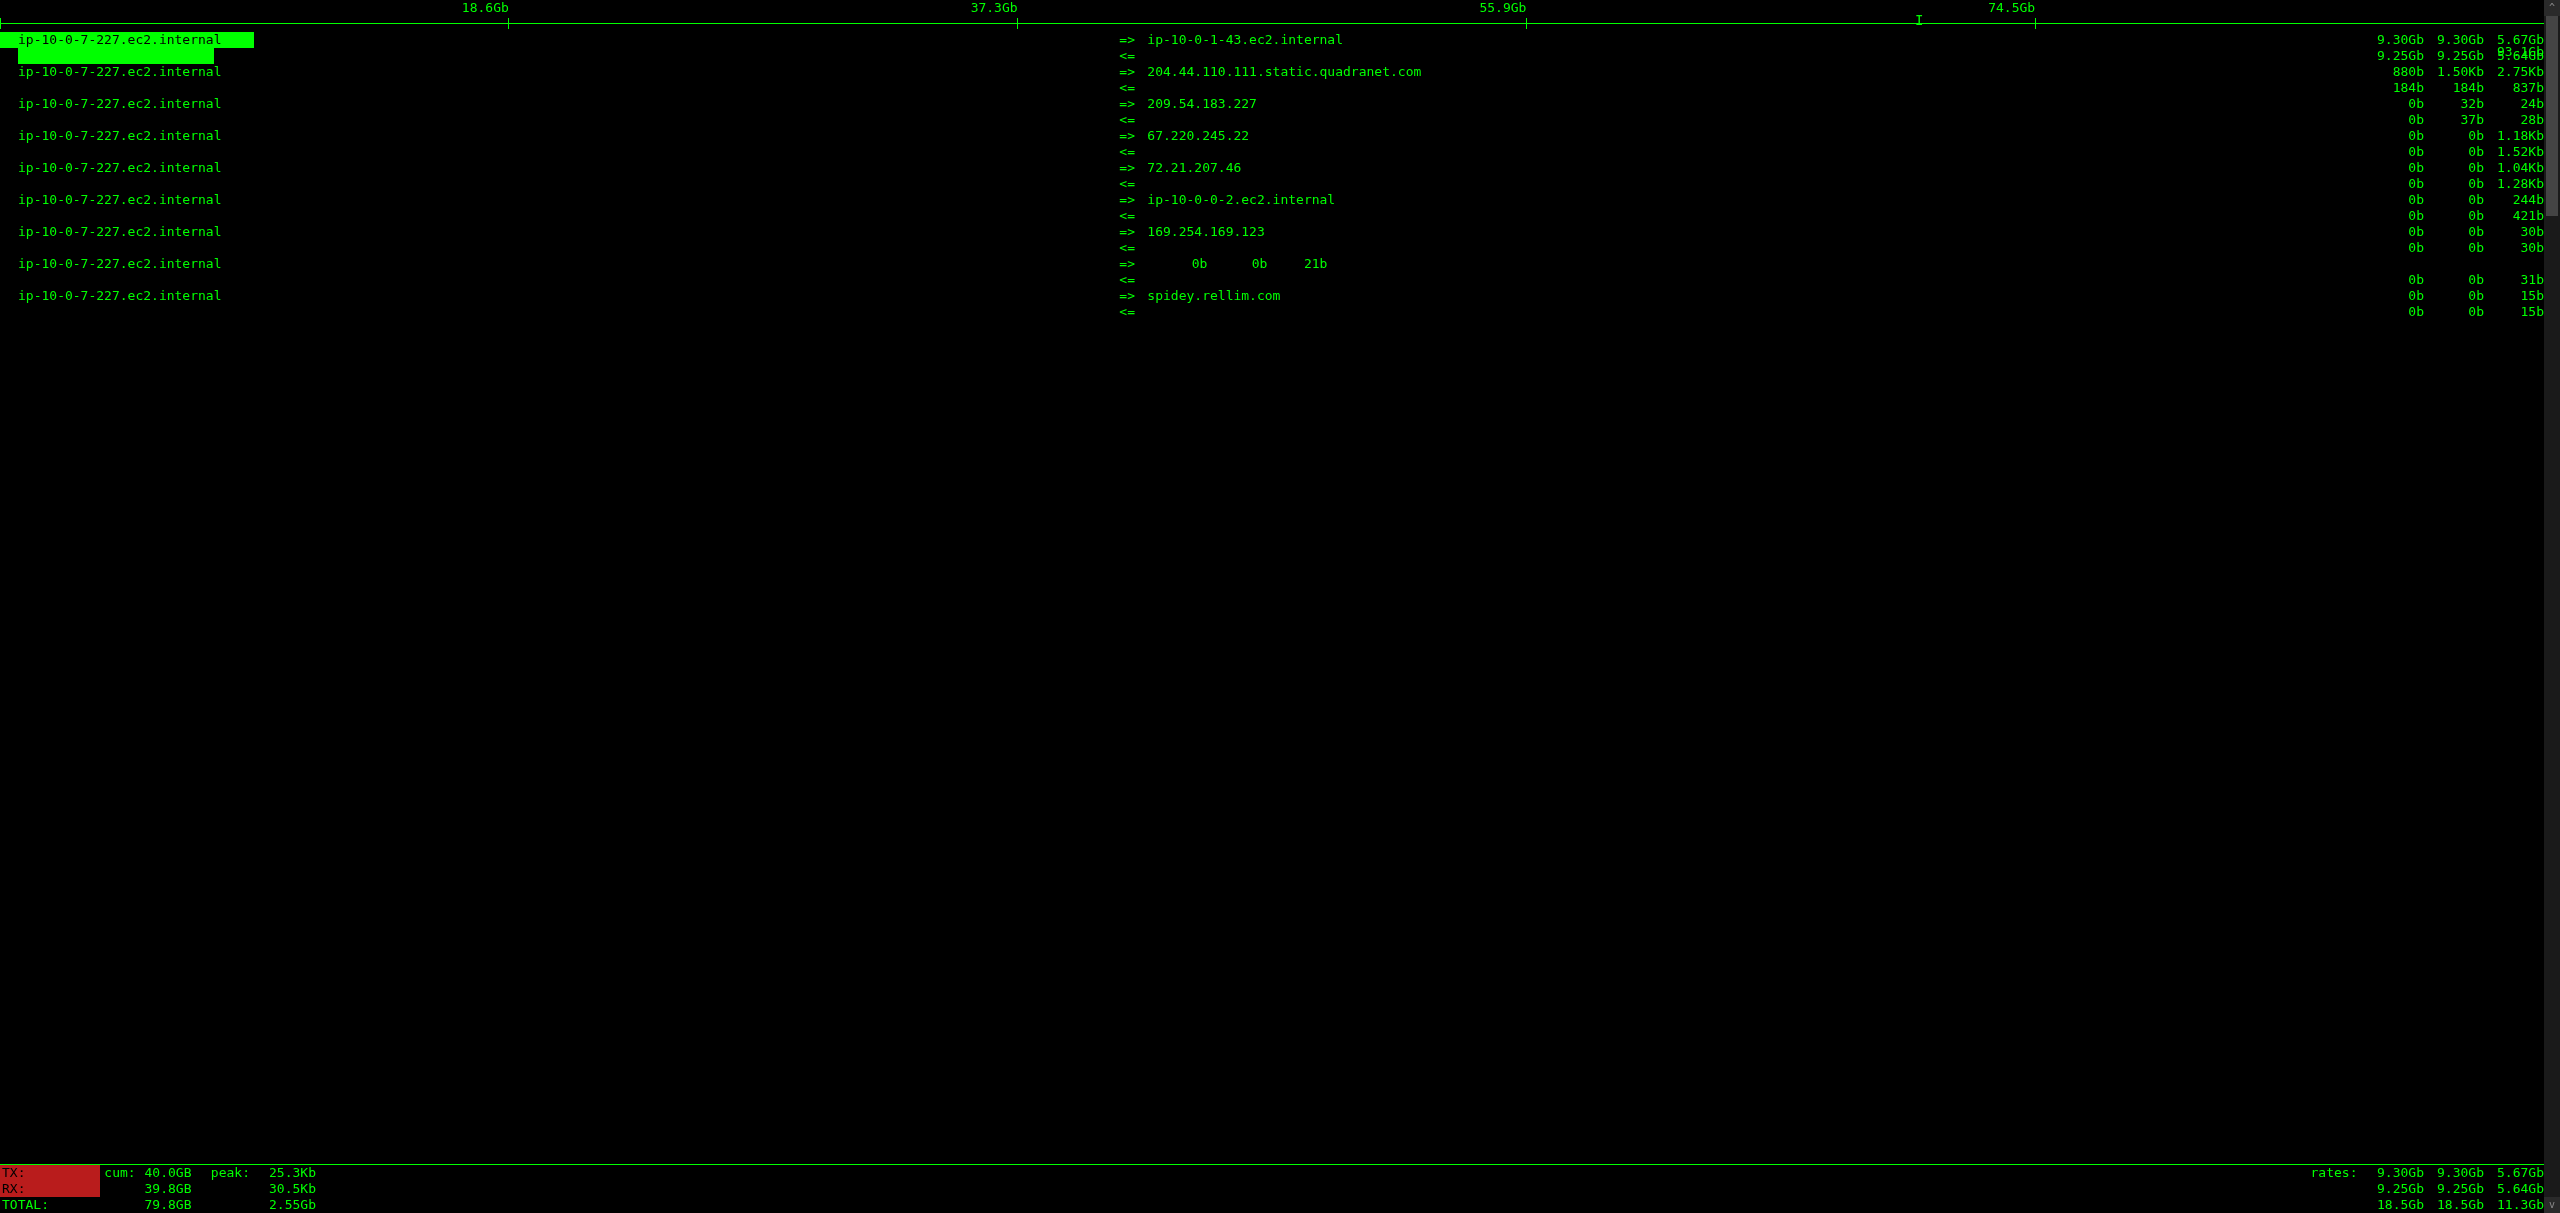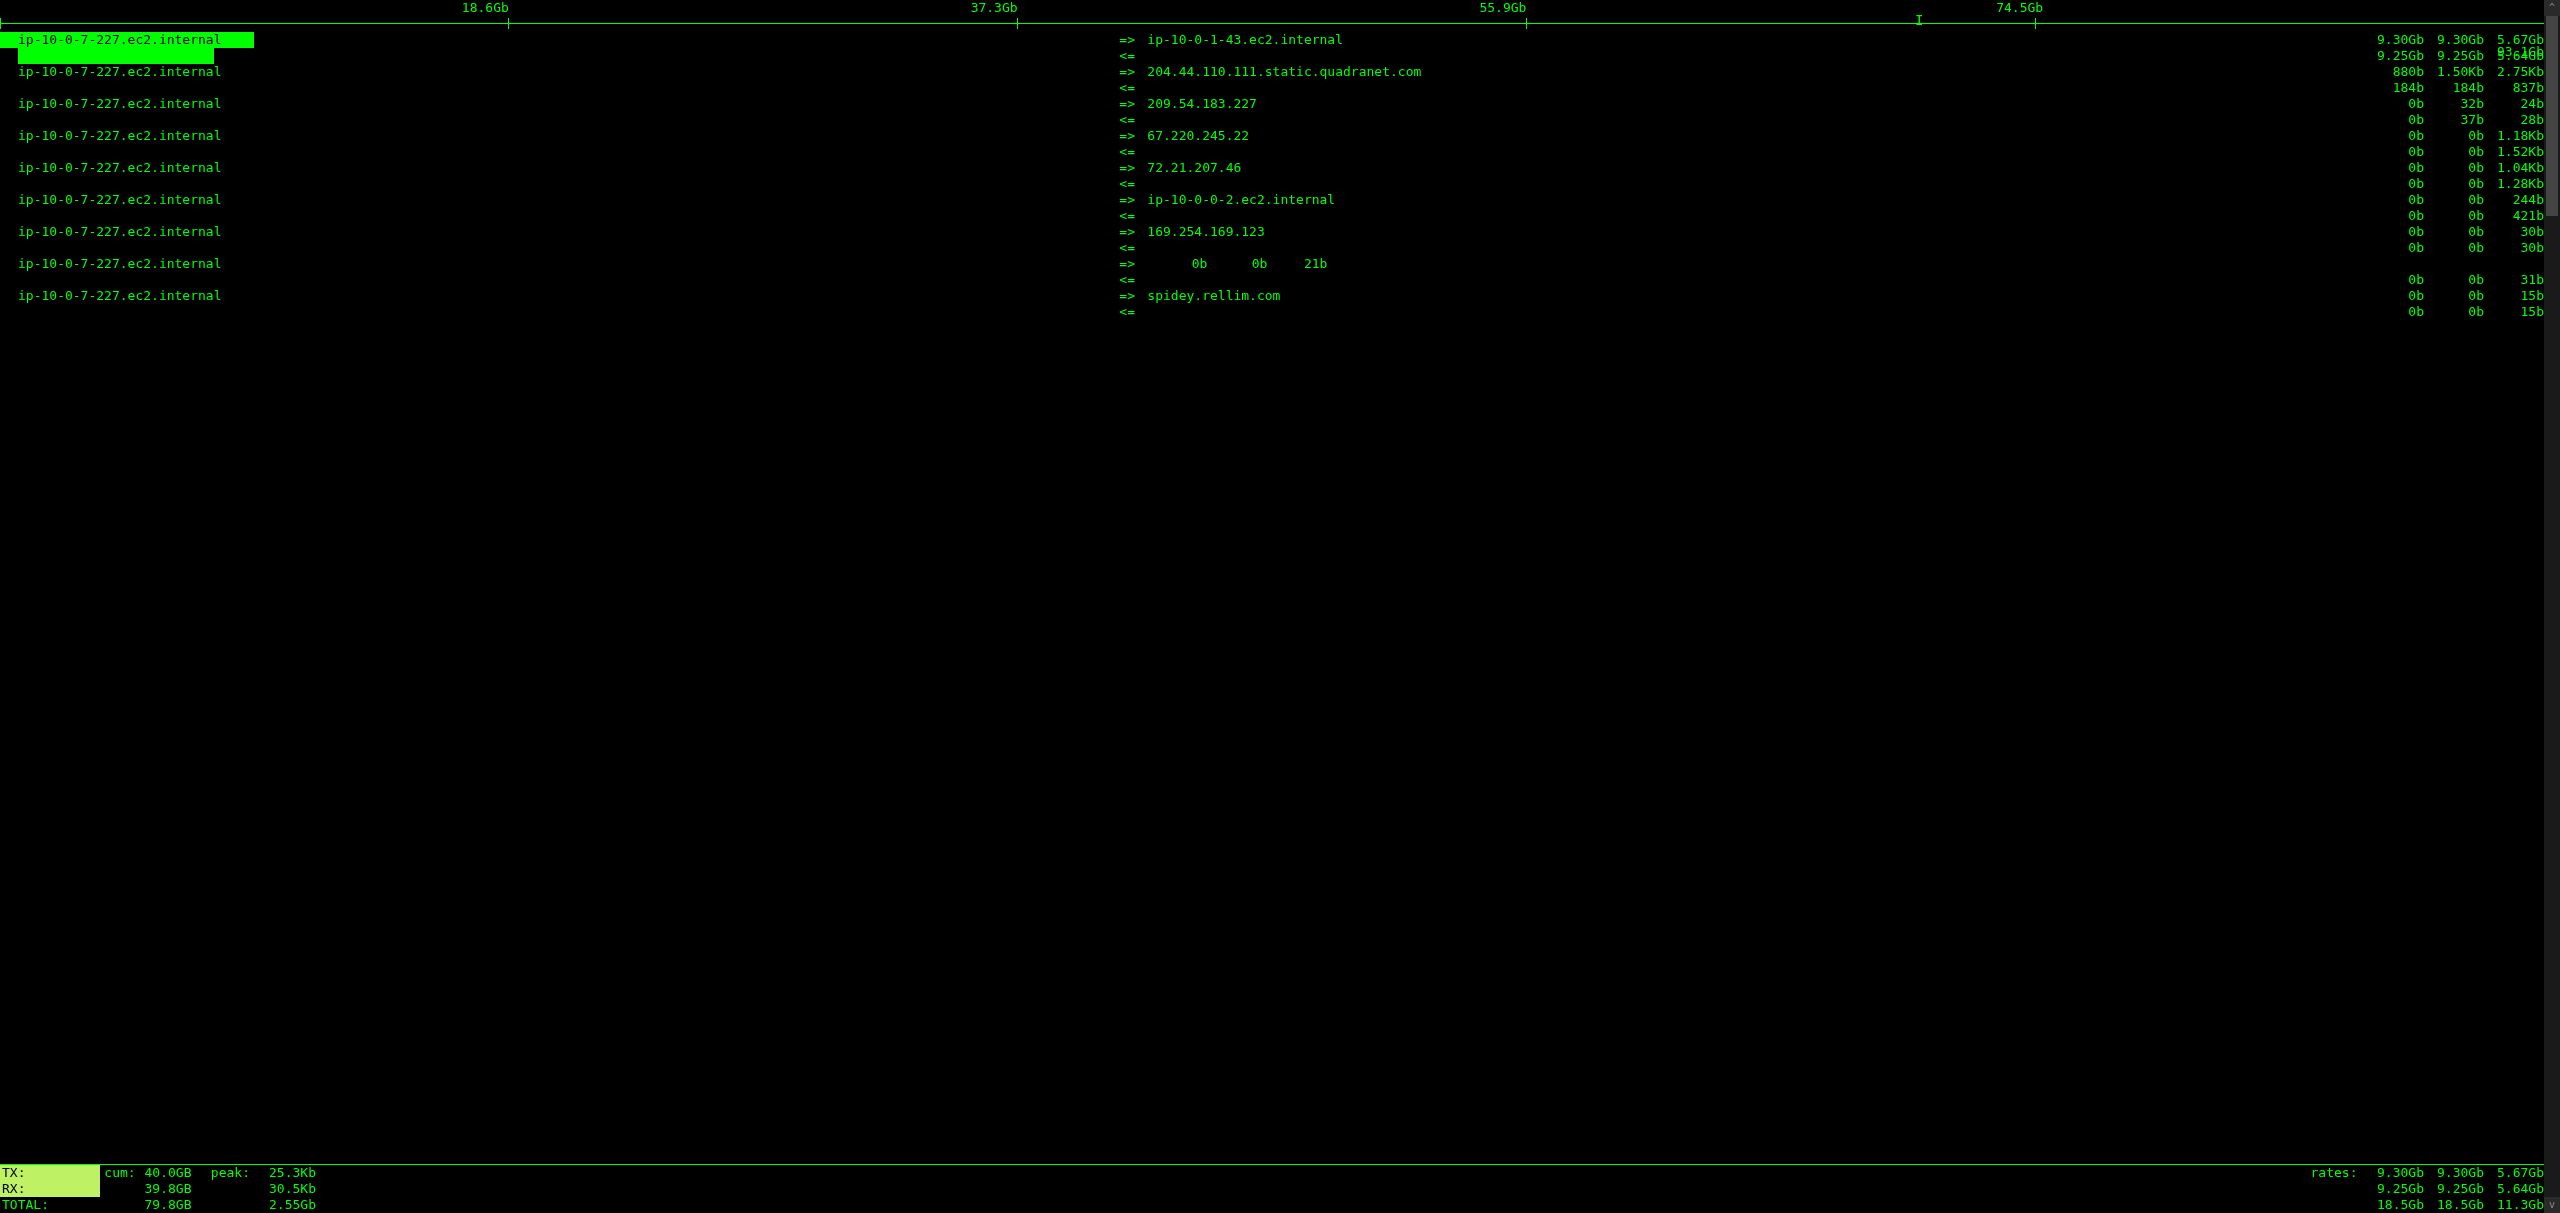--- a/index.html
+++ b/index.html
@@ -115,21 +115,21 @@
   .sum-row {
     display: flex;
     height: 16px;
     white-space: pre;
   }
   .sum-label {
     flex: 0 0 100px;
     padding-left: 2px;
   }
   .sum-label.hl {
-    background: #bef264;
+    background: #b91c1c;
     color: #000;
   }
   .sum-cumlbl { flex: 0 0 40px; text-align: center; }
   .sum-cum   { flex: 0 0 60px; text-align: center; padding-right: 4px; }
   .sum-peaklbl { flex: 0 0 50px; text-align: right; }
   .sum-peak  { flex: 0 0 70px; text-align: right; padding-right: 4px; }
   .sum-gap   { flex: 1 1 auto; }
   .sum-rateslbl { flex: 0 0 60px; text-align: center; }
   .sum-rate  { flex: 0 0 60px; text-align: right; }
   
@@ -171,21 +171,21 @@
 </head>
 <body>
 
 <div class="screen">
 
   <div class="scale">
     <div class="scale-labels" id="scale-labels">
         <div class="scale-label" style="left: 20%;">18.6Gb</div>
         <div class="scale-label" style="left: 40%;">37.3Gb</div>
         <div class="scale-label" style="left: 60%;">55.9Gb</div>
-        <div class="scale-label" style="left: 80%; margin-left: 8px;">74.5Gb</div>
+        <div class="scale-label" style="left: 80%;">74.5Gb</div>
         <div class="scale-label" style="left: 100%; transform: translateX(-100%); margin-top: 44px;">93.1Gb</div>
       </div>
     <div class="scale-ticks" id="scale-ticks">
       <div class="baseline"></div>
     <div class="tick" style="left: calc(0% - 0.5px);"></div>
         <div class="tick" style="left: calc(20% - 0.5px);"></div>
         <div class="tick" style="left: calc(40% - 0.5px);"></div>
         <div class="tick" style="left: calc(60% - 0.5px);"></div>
         <div class="tick" style="left: calc(80% - 0.5px);"></div>
         <div class="tick" style="left: calc(100% - 0.5px);"></div>

